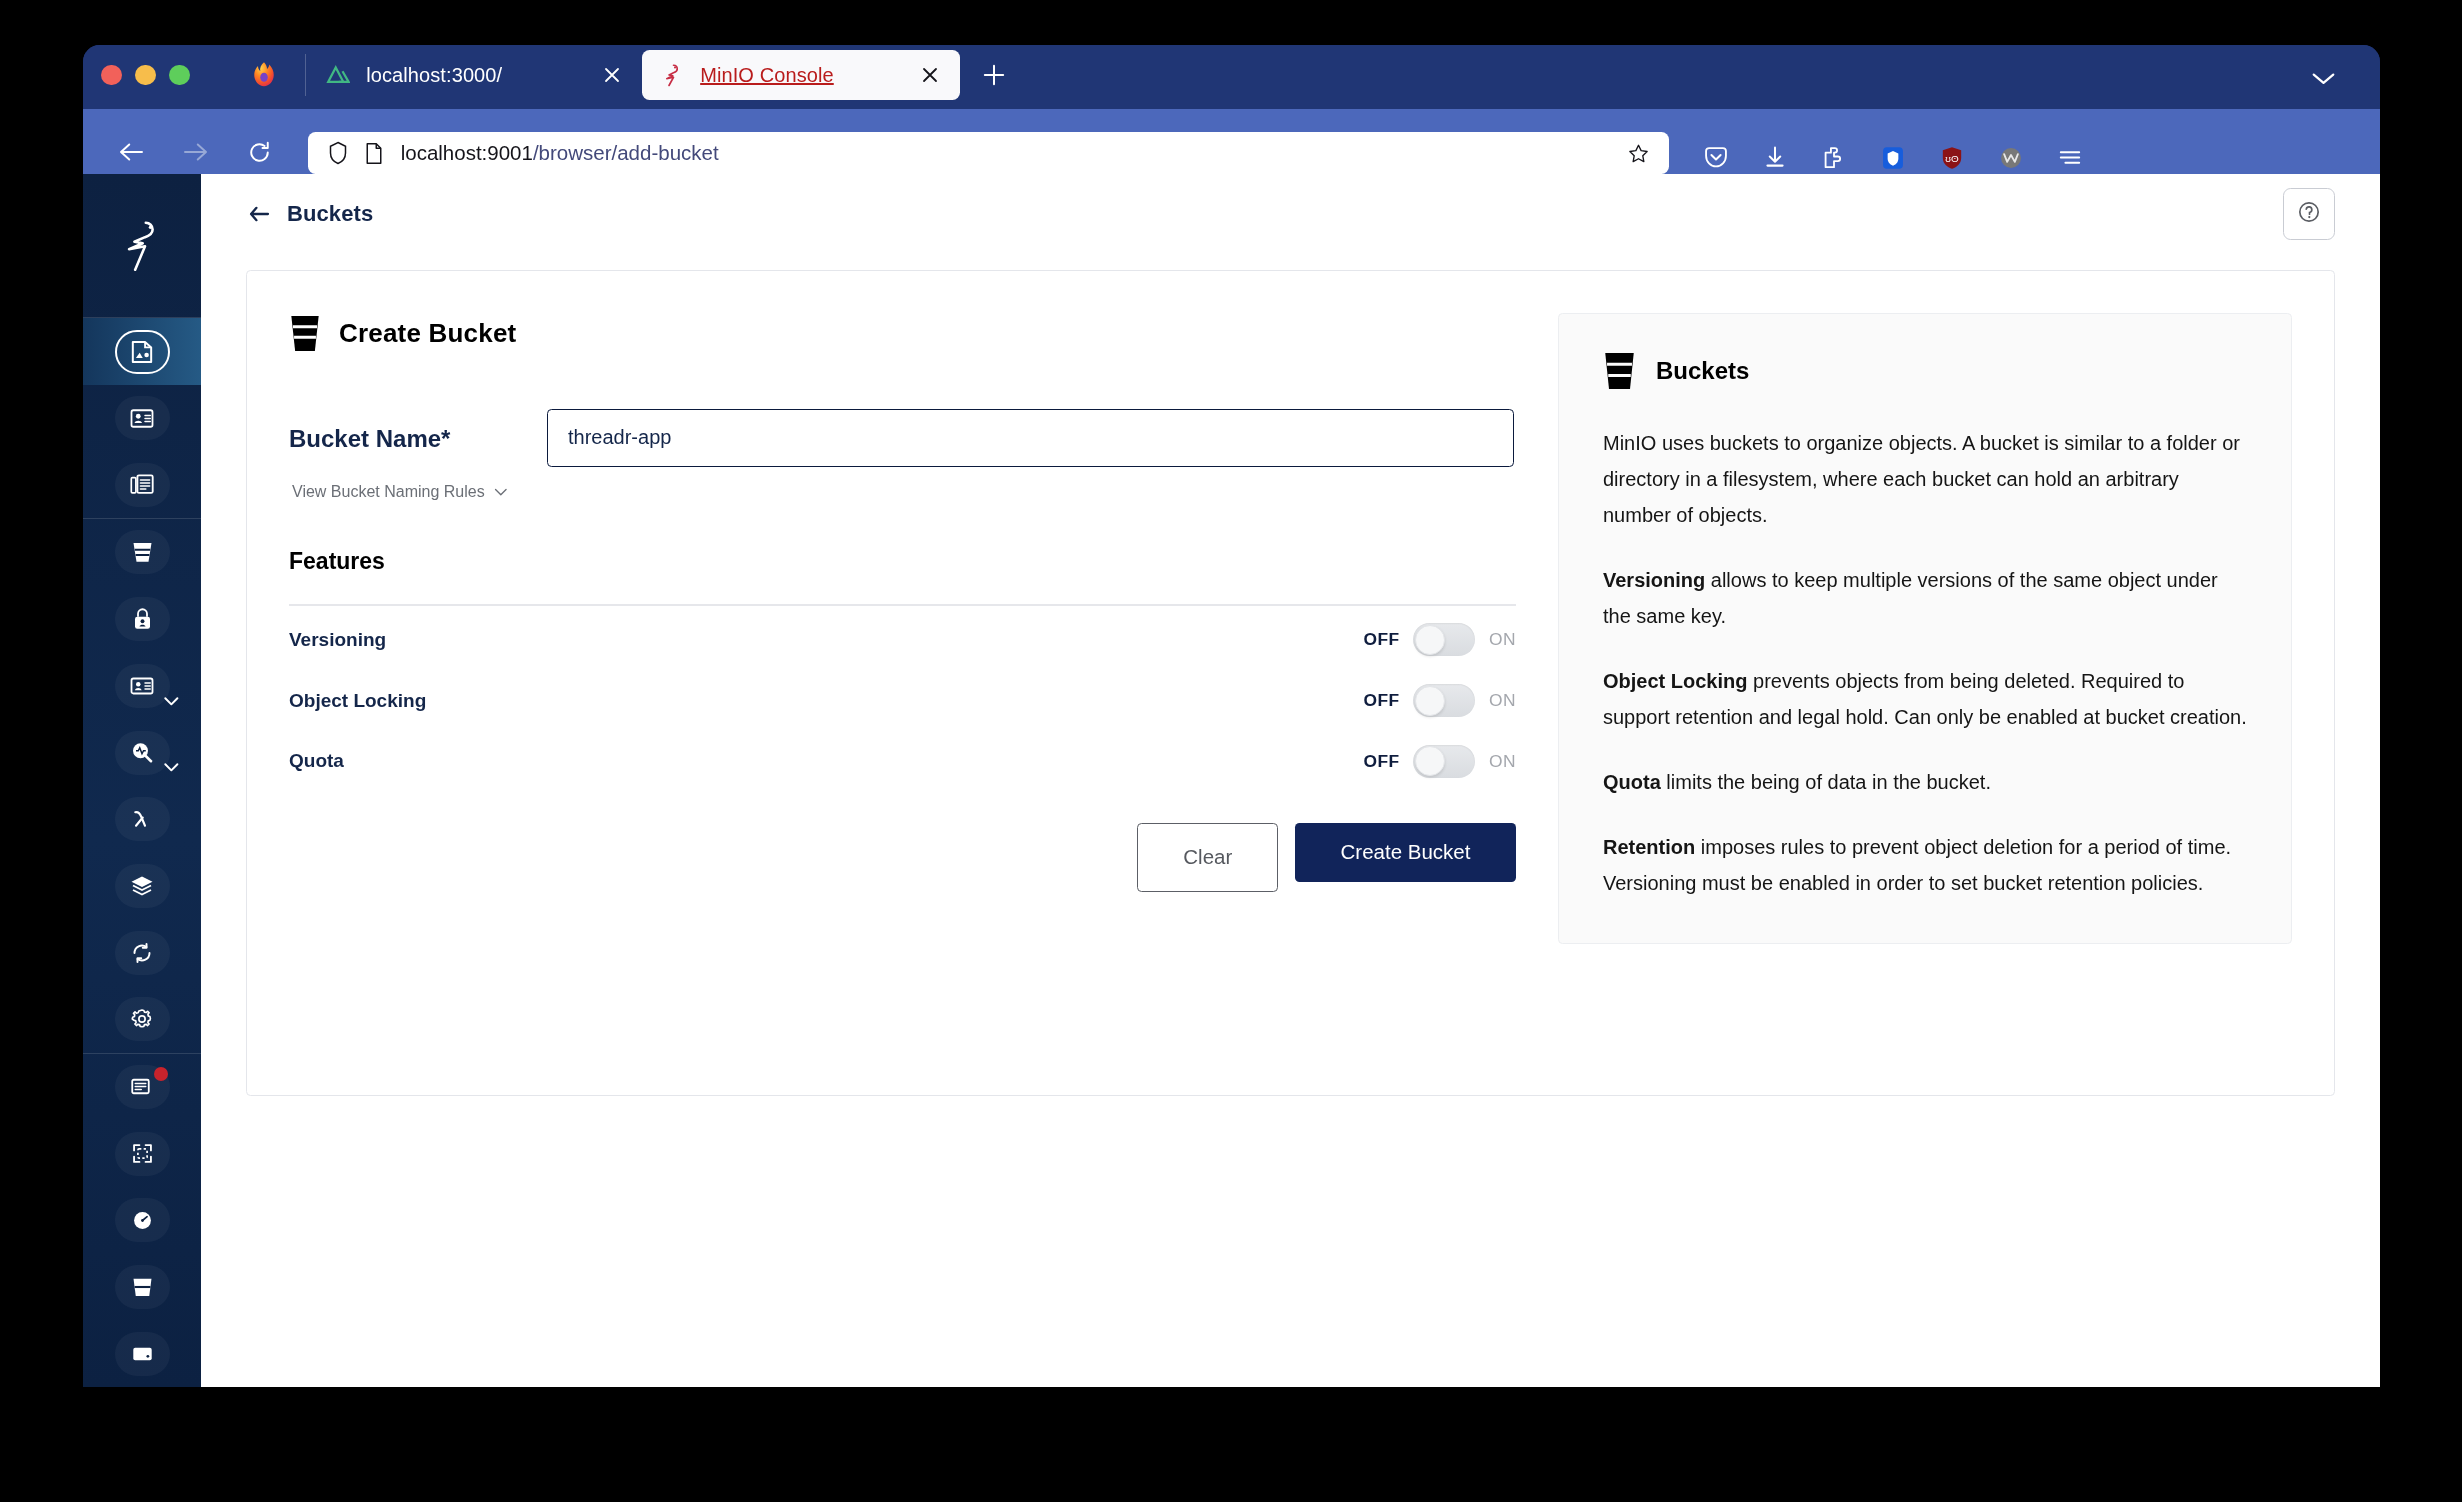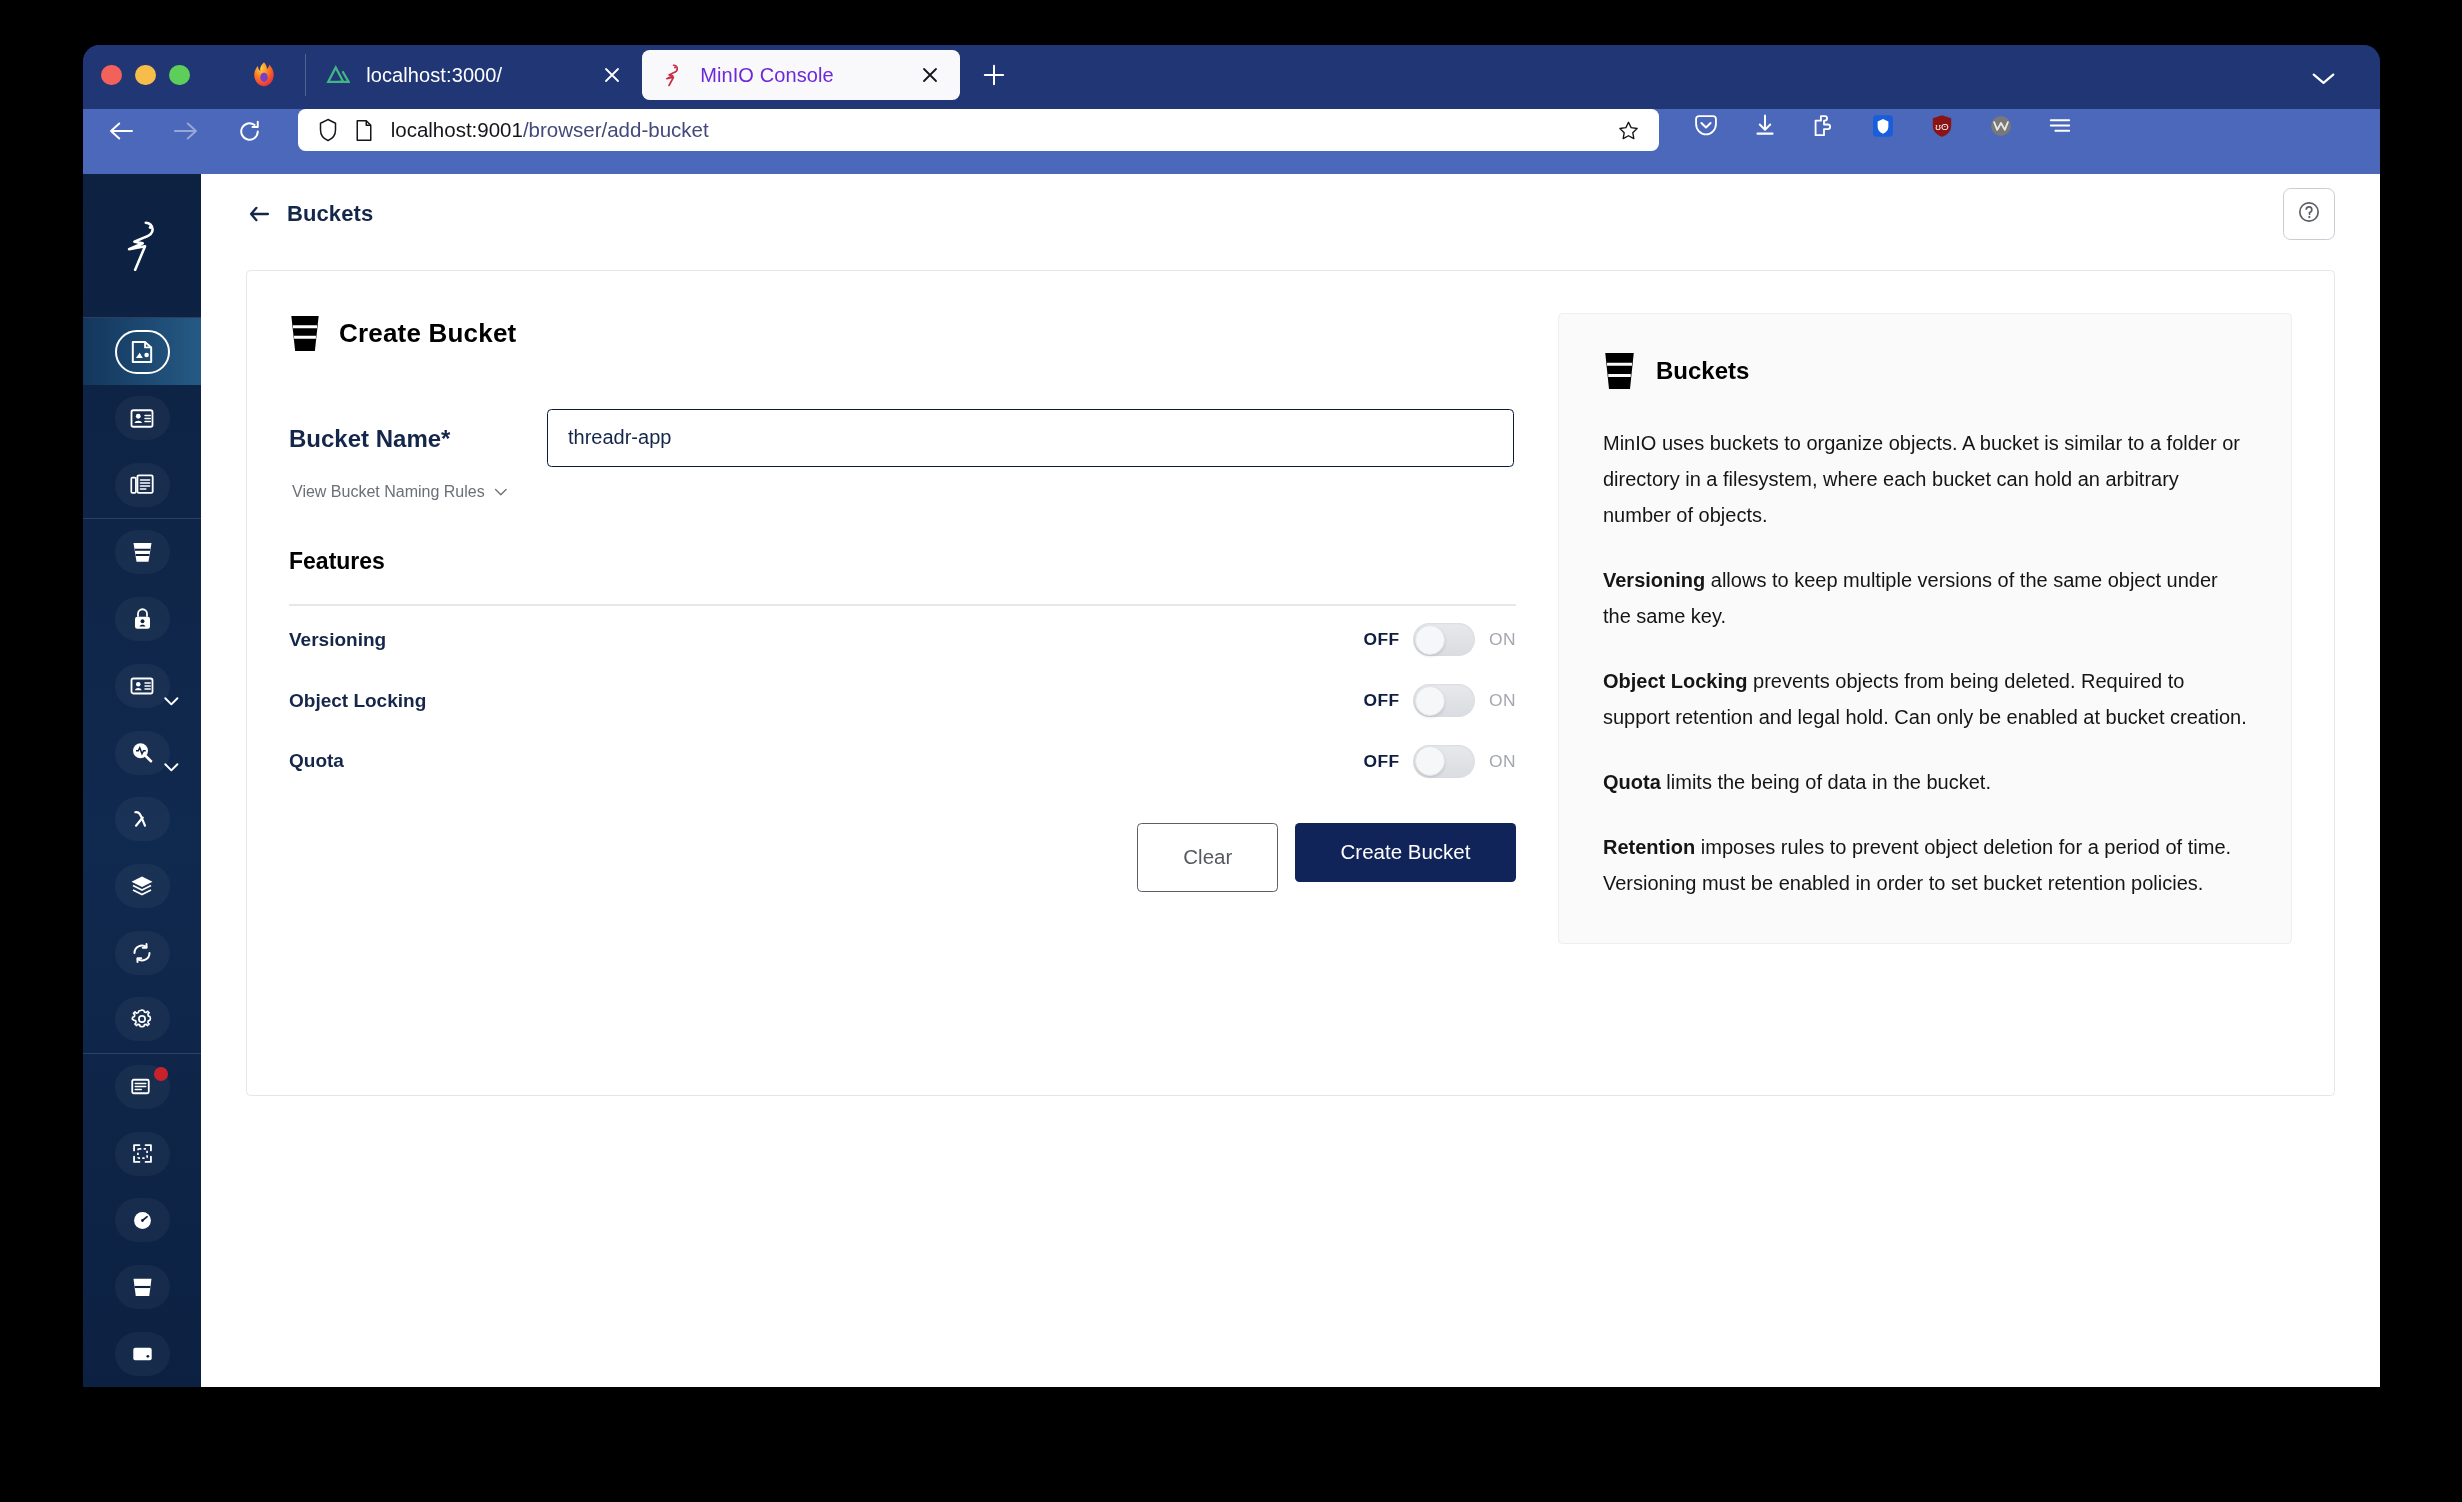--- a/index.html
+++ b/index.html
@@ -60,21 +60,21 @@
   .tab-favicon { width: 26px; height: 26px; margin-right: 15px; flex: 0 0 auto; display:flex; align-items:center; justify-content:center;}
   .tab-title {
     font-size: 20px;
     letter-spacing: 0.1px;
     white-space: nowrap;
     overflow: hidden;
     text-overflow: ellipsis;
     flex: 1 1 auto;
   }
   .tab.inactive .tab-title { color: #ffffff; }
-  .tab.active .tab-title { color: #6d28d9; }
+  .tab.active .tab-title { color: #b91c1c; text-decoration: underline; }
   .tab-close {
     width: 27px; height: 27px;
     display: flex; align-items: center; justify-content: center;
     margin-left: 10.6px;
     flex: 0 0 auto;
   }
   .tab.inactive .tab-close svg { stroke: #ffffff; }
   .tab.active .tab-close svg { stroke: #15141a; }
   #new-tab-button {
     width: 39px; height: 39px;
@@ -85,22 +85,22 @@
     position: absolute; right: 36px; top: 18px;
     width: 42px; height: 30px;
     display: flex; align-items: center; justify-content: center;
   }
 
   
   #nav-bar {
     height: 65px;
     background: #4c68bb;
     display: flex;
-    align-items: flex-start;
-    padding: 0 27px 0 16px;
+    align-items: flex-end;
+    padding: 0 27px 0 26px;
     gap: 0;
   }
   .nav-btn {
     width: 44px; height: 44px;
     display: flex; align-items: center; justify-content: center;
     flex: 0 0 auto;
   }
   #nav-back { margin-right: 20px; }
   #nav-forward { margin-right: 20px; }
   #nav-reload { margin-right: 27px; }

